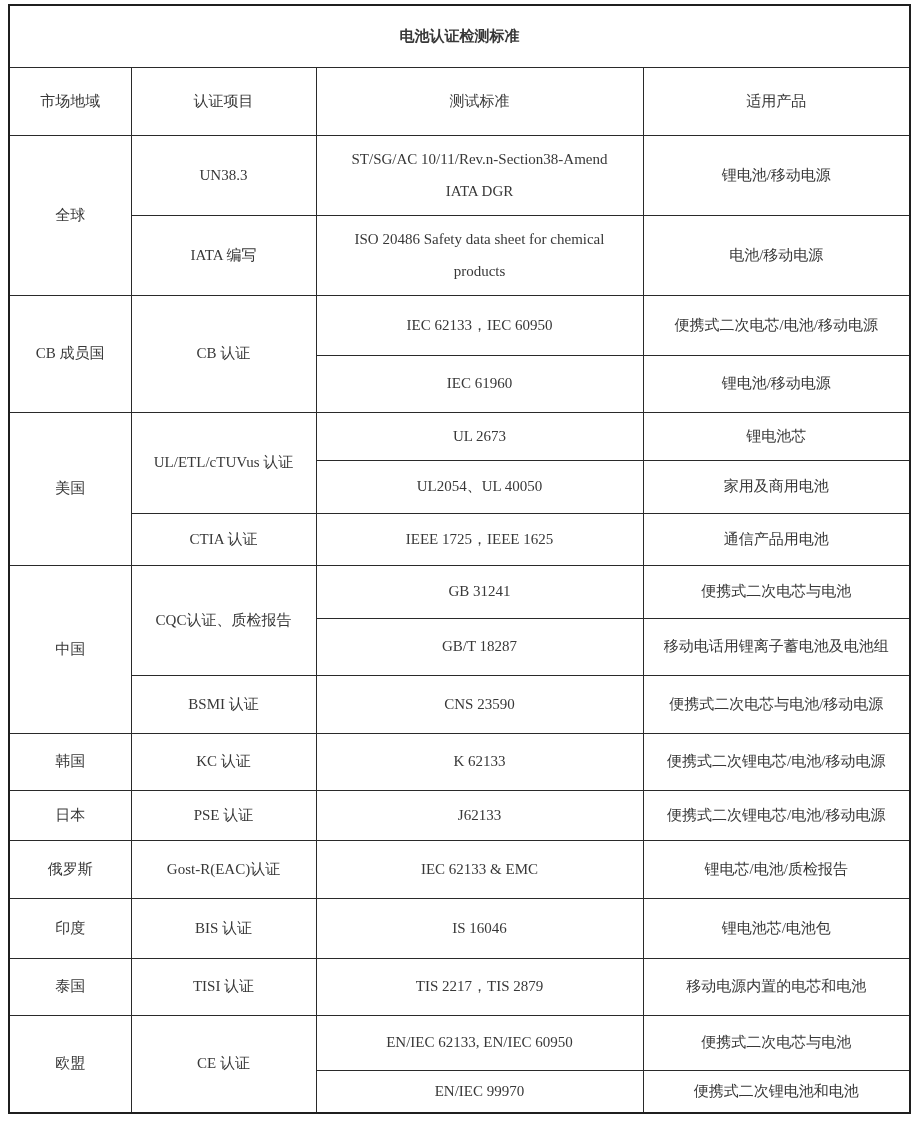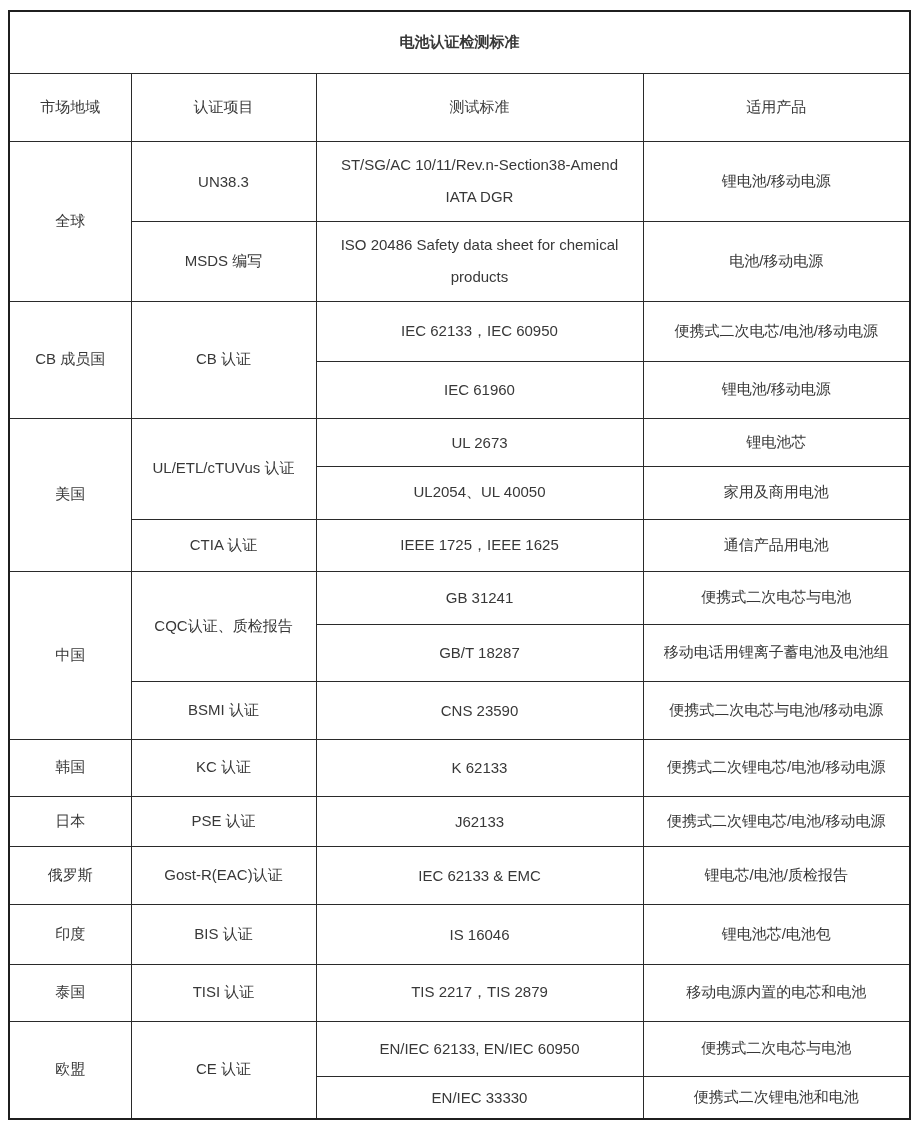--- a/index.html
+++ b/index.html
@@ -7,21 +7,22 @@
     padding: 0;
     background: #ffffff;
     font-family: "Liberation Sans", "DejaVu Sans", sans-serif;
     color: #333333;
   }
   .page {
     width: 917px;
     height: 1130px;
     background: #ffffff;
     box-sizing: border-box;
-    padding: 10px 0 0 8px;
+    padding: 4px 0 0 8px;
+    font-family: Liberation Serif, serif;
   }
   table.cert-table {
     border-collapse: collapse;
     table-layout: fixed;
     width: 901px;
     border: 2px solid #1f1f1f;
   }
   table.cert-table td {
     border: 1px solid #2a2a2a;
     text-align: center;
@@ -81,21 +82,21 @@
     </tr>
 
     <tr style="height:80px">
       <td rowspan="2" class="region-cell">全球</td>
       <td class="cert-cell">UN38.3</td>
       <td class="std-cell two-line">ST/SG/AC 10/11/Rev.n-Section38-Amend
 IATA DGR</td>
       <td class="product-cell">锂电池/移动电源</td>
     </tr>
     <tr style="height:80px">
-      <td class="cert-cell">MSDS 编写</td>
+      <td class="cert-cell">IATA 编写</td>
       <td class="std-cell two-line">ISO 20486 Safety data sheet for chemical
 products</td>
       <td class="product-cell">电池/移动电源</td>
     </tr>
 
     <tr style="height:60px">
       <td rowspan="2" class="region-cell">CB 成员国</td>
       <td rowspan="2" class="cert-cell">CB 认证</td>
       <td class="std-cell">IEC 62133，IEC 60950</td>
       <td class="product-cell">便携式二次电芯/电池/移动电源</td>
@@ -168,18 +169,18 @@
       <td class="product-cell">移动电源内置的电芯和电池</td>
     </tr>
 
     <tr style="height:55px">
       <td rowspan="2" class="region-cell">欧盟</td>
       <td rowspan="2" class="cert-cell">CE 认证</td>
       <td class="std-cell">EN/IEC 62133, EN/IEC 60950</td>
       <td class="product-cell">便携式二次电芯与电池</td>
     </tr>
     <tr style="height:43px">
-      <td class="std-cell">EN/IEC 33330</td>
+      <td class="std-cell">EN/IEC 99970</td>
       <td class="product-cell">便携式二次锂电池和电池</td>
     </tr>
   </tbody>
     </table>
 </div>
 
 </body></html>

